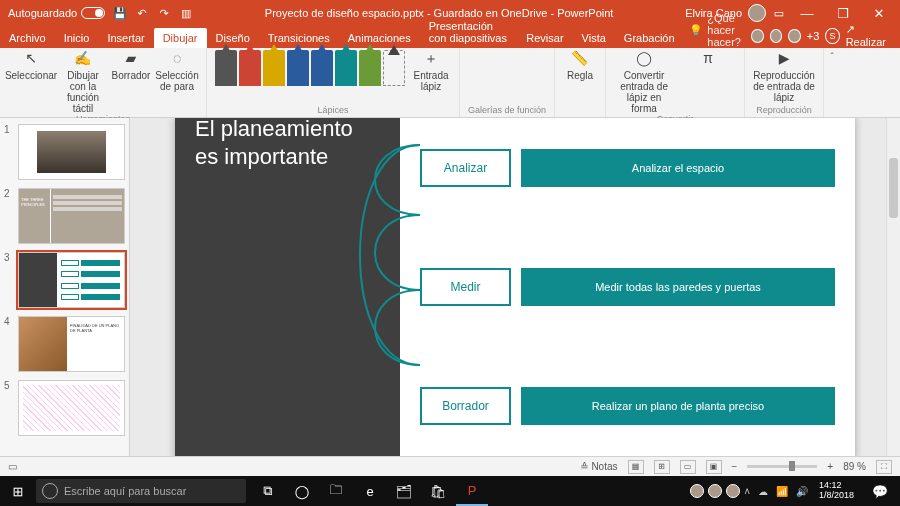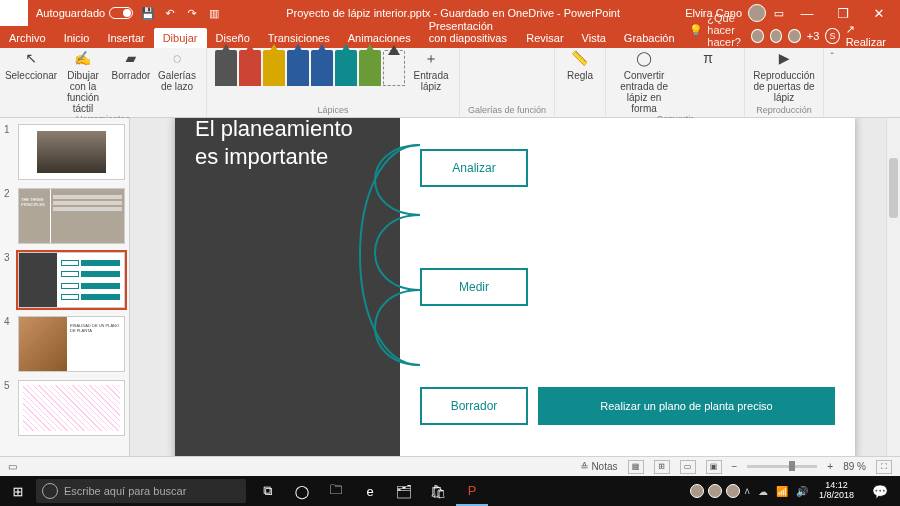--- a/index.html
+++ b/index.html
@@ -1,19 +1,19 @@
 <!DOCTYPE html>
 <html><head>
 <meta charset="utf-8">
 <style>
 * { margin: 0; padding: 0; box-sizing: border-box; font-family: "Segoe UI", sans-serif; }
 body { width: 900px; height: 506px; overflow: hidden; background: #fff; display: flex; flex-direction: column; }
 
 
-.titlebar { height: 26px; background: #d24726; color: #fff; display: flex; align-items: center; font-size: 11px; margin-left: 28px; }
+.titlebar { height: 26px; background: #d24726; color: #fff; display: flex; align-items: center; font-size: 11px; }
 .titlebar .left { display: flex; align-items: center; gap: 8px; padding-left: 8px; }
 .titlebar .center { flex: 1; text-align: center; }
 .titlebar .right { display: flex; align-items: center; gap: 6px; padding-right: 6px; }
 .autosave-toggle { display: flex; align-items: center; gap: 4px; }
 .toggle { width: 24px; height: 12px; border: 1px solid #fff; border-radius: 6px; position: relative; }
 .toggle::after { content: ""; position: absolute; width: 8px; height: 8px; background: #fff; border-radius: 50%; top: 1px; right: 1px; }
 .qat-icon { width: 14px; height: 14px; display: inline-flex; align-items: center; justify-content: center; font-size: 11px; }
 .avatar { width: 18px; height: 18px; border-radius: 50%; background: #a98; border: 1px solid #fff; }
 .avatar.small { width: 14px; height: 14px; }
 .winbtn { width: 30px; text-align: center; font-size: 13px; }
@@ -71,58 +71,58 @@
 
 .canvas-wrap { flex: 1; position: relative; display: flex; align-items: center; justify-content: center; }
 .vscroll { position: absolute; right: 0; top: 0; bottom: 0; width: 14px; background: #f0f0f0; border-left: 1px solid #ddd; }
 .vscroll .thumb-s { position: absolute; left: 2px; right: 2px; top: 40px; height: 60px; background: #c8c8c8; border-radius: 3px; }
 
 .slide { width: 680px; height: 344px; background: #fff; box-shadow: 0 2px 8px rgba(0,0,0,.3); display: flex; }
 .slide-left { width: 225px; background: #3f3f3f; color: #fff; display: flex; align-items: flex-start; padding: 0 20px; position: relative; }
 .slide-left h1 { font-size: 22px; font-weight: 300; line-height: 1.25; }
 .slide-right { flex: 1; padding: 34px 20px; display: flex; flex-direction: column; justify-content: space-between; position: relative; }
 .srow { display: flex; gap: 10px; align-items: stretch; }
-.sbox-a { width: 108px; border: 2px solid #0f8b8d; color: #0f8b8d; display: flex; align-items: center; justify-content: center; font-size: 12px; font-weight: 500; padding: 10px 4px; }
+.sbox-a { width: 91px; border: 2px solid #0f8b8d; color: #0f8b8d; display: flex; align-items: center; justify-content: center; font-size: 12px; font-weight: 500; padding: 10px 4px; }
 .sbox-b { flex: 1; background: #0f8b8d; color: #fff; display: flex; align-items: center; justify-content: center; font-size: 11px; text-align: center; padding: 10px 14px; line-height: 1.3; }
 .connectors { position: absolute; left: -50px; top: 0; bottom: 0; width: 80px; pointer-events: none; }
 
 
 .statusbar { height: 20px; background: #f3f3f3; border-top: 1px solid #d1d1d1; display: flex; align-items: center; font-size: 10px; color: #555; padding: 0 8px; gap: 10px; }
 .statusbar .spacer { flex: 1; }
 .sb-icon { width: 16px; height: 14px; display: inline-flex; align-items: center; justify-content: center; border: 1px solid #bbb; font-size: 8px; cursor: pointer; }
 .zoom-slider { width: 70px; height: 3px; background: #ccc; position: relative; }
 .zoom-slider::after { content: ""; position: absolute; width: 6px; height: 10px; background: #888; top: -4px; left: 60%; }
 
 
 .taskbar { height: 30px; background: #101010; color: #fff; display: flex; align-items: center; font-size: 11px; }
 .tb-start { width: 36px; text-align: center; font-size: 13px; }
 .tb-search { width: 210px; height: 24px; background: #2b2b2b; border-radius: 2px; display: flex; align-items: center; gap: 6px; padding: 0 6px; color: #aaa; }
 .tb-search .cortana { width: 16px; height: 16px; border: 1.5px solid #aaa; border-radius: 50%; }
 .tb-icons { display: flex; align-items: center; gap: 2px; margin-left: 6px; }
 .tb-icon { width: 32px; height: 30px; display: flex; align-items: center; justify-content: center; font-size: 13px; cursor: pointer; }
 .tb-icon.active { border-bottom: 2px solid #76b9ed; }
 .tb-right { margin-left: auto; display: flex; align-items: center; gap: 4px; padding-right: 4px; }
 .tb-tray { display: flex; gap: 8px; font-size: 10px; color: #ccc; align-items: center; }
-.tb-clock { text-align: center; font-size: 9px; line-height: 1.1; padding: 0 6px; }
+.tb-clock { text-align: left; font-size: 9px; line-height: 1.1; padding: 0 6px; }
 </style>
 </head>
 <body>
 
 <div class="titlebar">
   <div class="left">
     <div class="autosave-toggle">
       <span>Autoguardado</span>
       <span class="toggle"></span>
     </div>
     <span class="qat-icon">💾</span>
     <span class="qat-icon">↶</span>
     <span class="qat-icon">↷</span>
     <span class="qat-icon">▥</span>
   </div>
-  <div class="center">Proyecto de lápiz interior.pptx - Guardado en OneDrive - PowerPoint</div>
+  <div class="center">Proyecto de diseño espacio.pptx - Guardado en OneDrive - PowerPoint</div>
   <div class="right">
     <span>Elvira Cano</span>
     <span class="avatar"></span>
     <span class="qat-icon">▭</span>
     <span class="winbtn">—</span>
     <span class="winbtn">❐</span>
     <span class="winbtn">✕</span>
   </div>
 </div>
 
@@ -162,21 +162,21 @@
       <div class="rbtn">
           <div class="ico">✍</div>
           <span>Dibujar con la función táctil</span>
         </div>
       <div class="rbtn" style="width:38px">
           <div class="ico">▰</div>
           <span>Borrador</span>
         </div>
       <div class="rbtn" style="width:42px">
           <div class="ico">◌</div>
-          <span>Galerías de lazo</span>
+          <span>Selección de para</span>
         </div>
     </div>
     <div class="glabel">Herramientas</div>
   </div>
   <div class="rgroup">
     <div class="items">
       <div class="pens">
         <div class="pen gray"></div>
         <div class="pen red"></div>
         <div class="pen yellow"></div>
@@ -215,21 +215,21 @@
       <div class="rbtn" style="width:56px">
           <div class="ico">π</div>
         </div>
     </div>
     <div class="glabel">Convertir</div>
   </div>
   <div class="rgroup">
     <div class="items">
       <div class="rbtn" style="width:62px">
           <div class="ico">▶</div>
-          <span>Reproducción de puertas de lápiz</span>
+          <span>Reproducción de entrada de lápiz</span>
         </div>
     </div>
     <div class="glabel">Reproducción</div>
   </div>
   <div class="ribbon-collapse">ˆ</div>
 </div>
 
 <div class="body">
   <div class="thumbs">
     <div class="thumb-row">
@@ -301,23 +301,25 @@
       </div>
       <div class="slide-right">
         <svg class="connectors" viewBox="0 0 80 280">
           <path d="M 70 30 C 10 30 10 100 70 100" stroke="#0f8b8d" stroke-width="2" fill="none"></path>
           <path d="M 70 100 C 10 100 10 175 70 175" stroke="#0f8b8d" stroke-width="2" fill="none"></path>
           <path d="M 70 175 C 10 175 10 250 70 250" stroke="#0f8b8d" stroke-width="2" fill="none"></path>
           <path d="M 70 30 C -10 30 -10 250 70 250" stroke="#0f8b8d" stroke-width="2" fill="none"></path>
         </svg>
         <div class="srow">
             <div class="sbox-a">Analizar</div>
+            <div class="sbox-b">Analizar el espacio</div>
           </div>
         <div class="srow">
             <div class="sbox-a">Medir</div>
+            <div class="sbox-b">Medir todas las paredes y puertas</div>
           </div>
         <div class="srow">
             <div class="sbox-a">Borrador</div>
             <div class="sbox-b">Realizar un plano de planta preciso</div>
           </div>
       </div>
     </div>
     <div class="vscroll">
         <div class="thumb-s"></div>
       </div>

